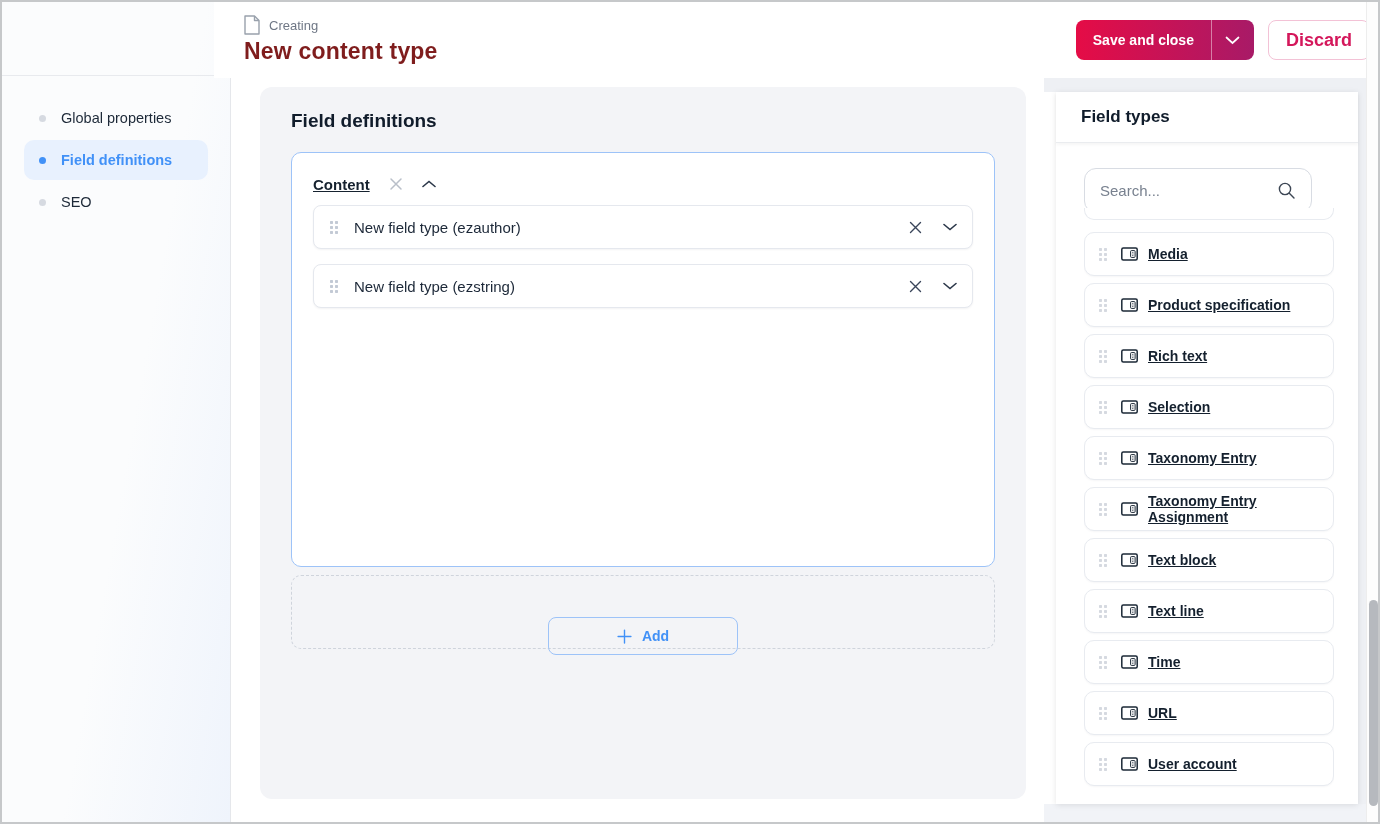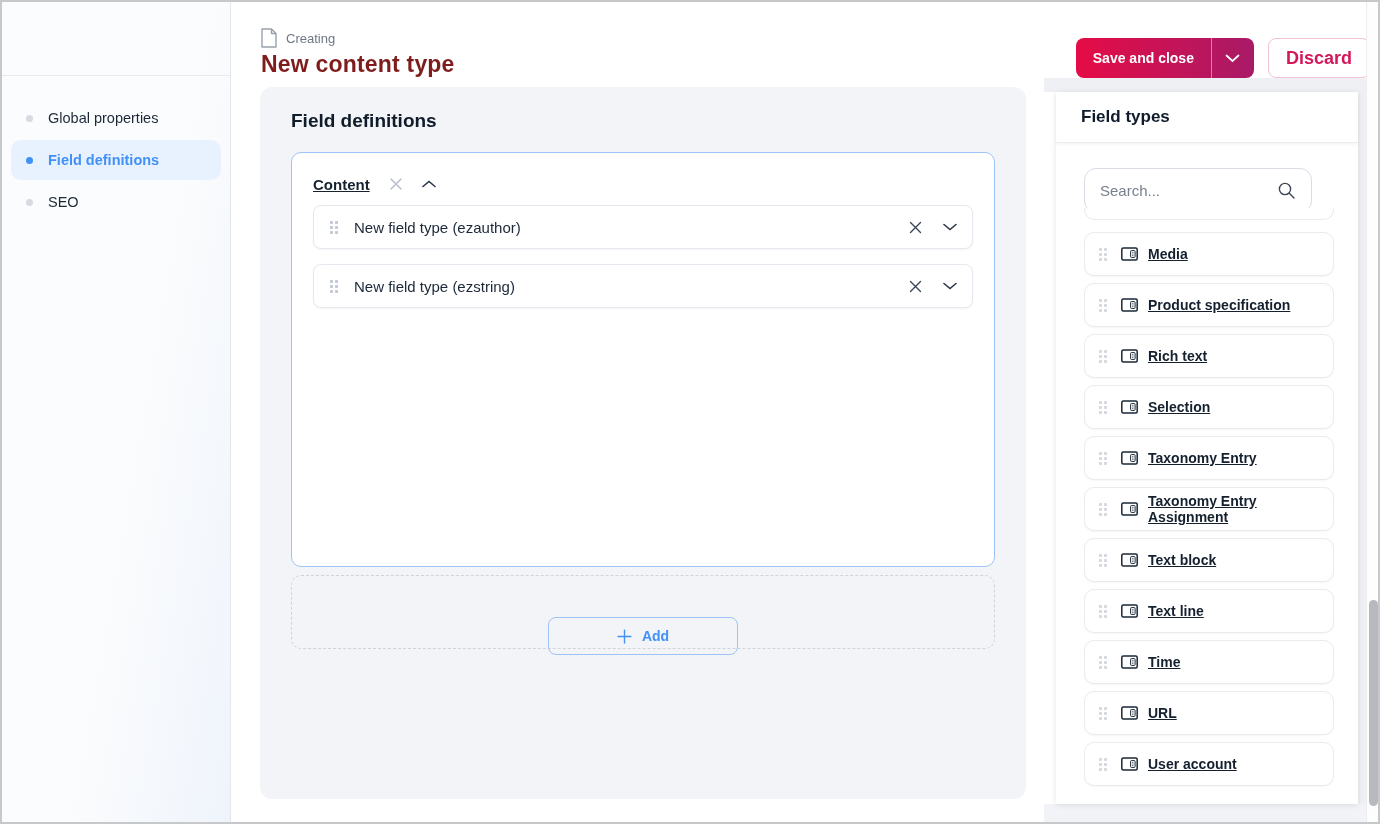--- a/index.html
+++ b/index.html
@@ -9,32 +9,32 @@
     background:#fff; border:2px solid #c6c8ca;
     font-family:"Liberation Sans", sans-serif; color:#18222f;
   }
   
   .sidebar {
     position:absolute; left:0; top:0; width:229px; height:100%;
     background:linear-gradient(100deg,#fbfcfd 55%,#eff4fc 100%);
     border-right:1px solid #e5e7eb;
   }
   .sidebar-top { height:74px; border-bottom:1px solid #e8eaee; }
-  .nav { padding:22px 9px 0; display:flex; flex-direction:column; gap:2px; }
+  .nav { padding:22px 22px 0; display:flex; flex-direction:column; gap:2px; }
   .nav-item {
     display:flex; align-items:center; gap:15px; height:40px; padding:0 15px;
     border-radius:10px; font-size:14.5px; font-weight:500; color:#1d2938; cursor:pointer;
   }
   .nav-item .dot { width:7px; height:7px; border-radius:50%; background:#d6dae1; flex:0 0 auto; }
   .nav-item.active { background:#e8f1fe; color:#4191f7; font-weight:700; }
   .nav-item.active .dot { background:#4191f7; }
   
   .header {
-    position:absolute; left:229px; top:0; right:0; height:76px; background:#fff;
-    display:flex; align-items:flex-end;
+    position:absolute; left:212px; top:0; right:0; height:76px; background:#fff;
+    display:flex; align-items:center;
   }
   .header-left { padding-left:30px; display:flex; flex-direction:column; gap:3px; }
   .kicker-row { display:flex; align-items:center; gap:9px; }
   .kicker { font-size:13px; color:#6f7785; }
   .page-title { font-size:23px; font-weight:800; color:#7f1d1d; letter-spacing:.2px; }
   .header-actions { margin-left:auto; display:flex; align-items:center; gap:14px; padding-right:8px; }
   .btn-save {
     display:flex; height:40px; border-radius:8px; overflow:hidden; cursor:pointer;
     background:linear-gradient(90deg,#e50c46 0%,#a81a67 100%);
     color:#fff; border:none;

